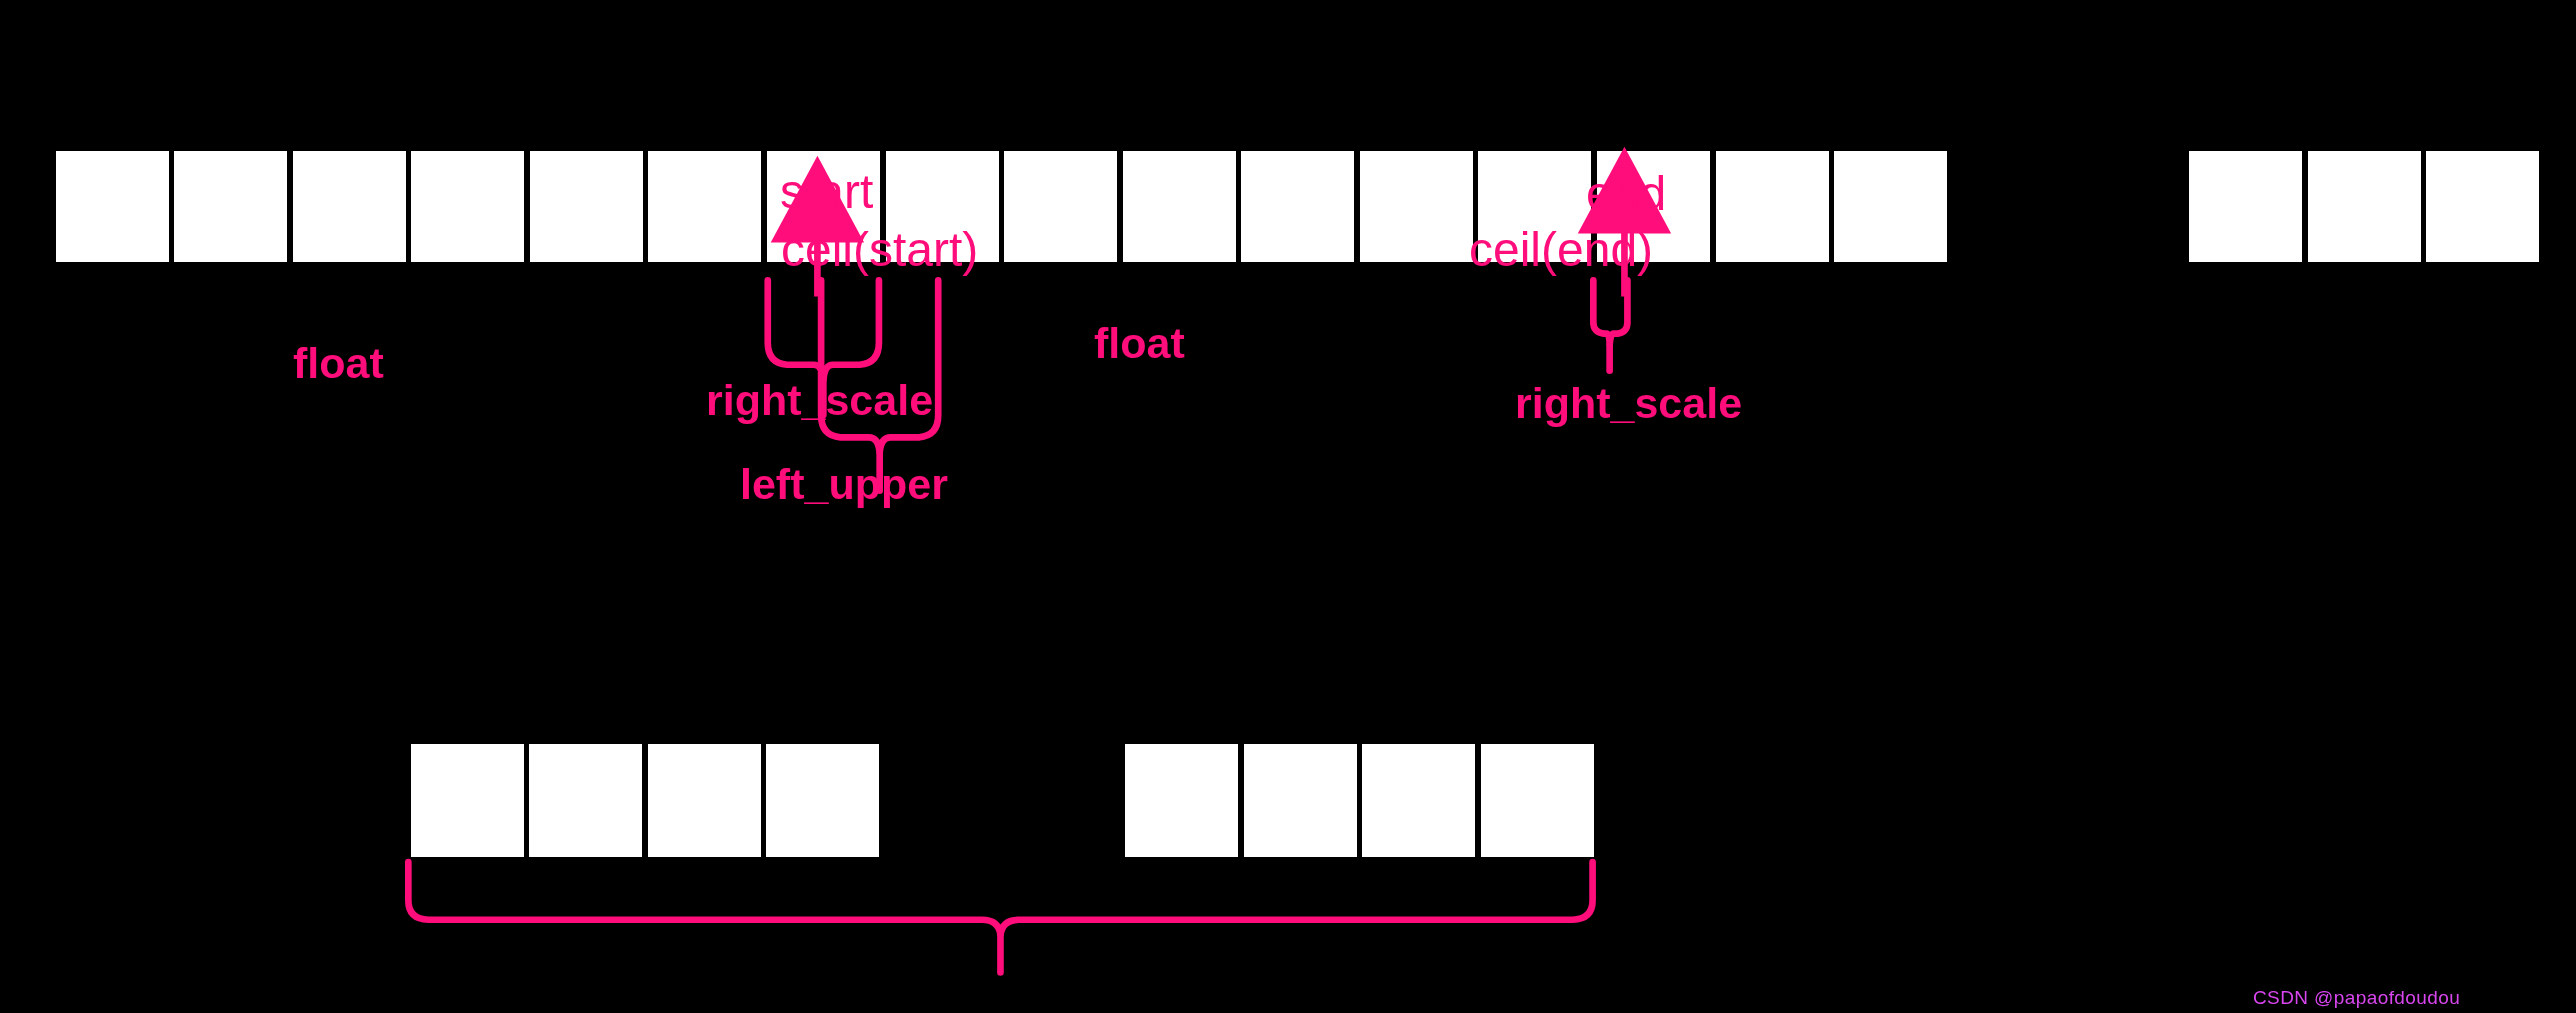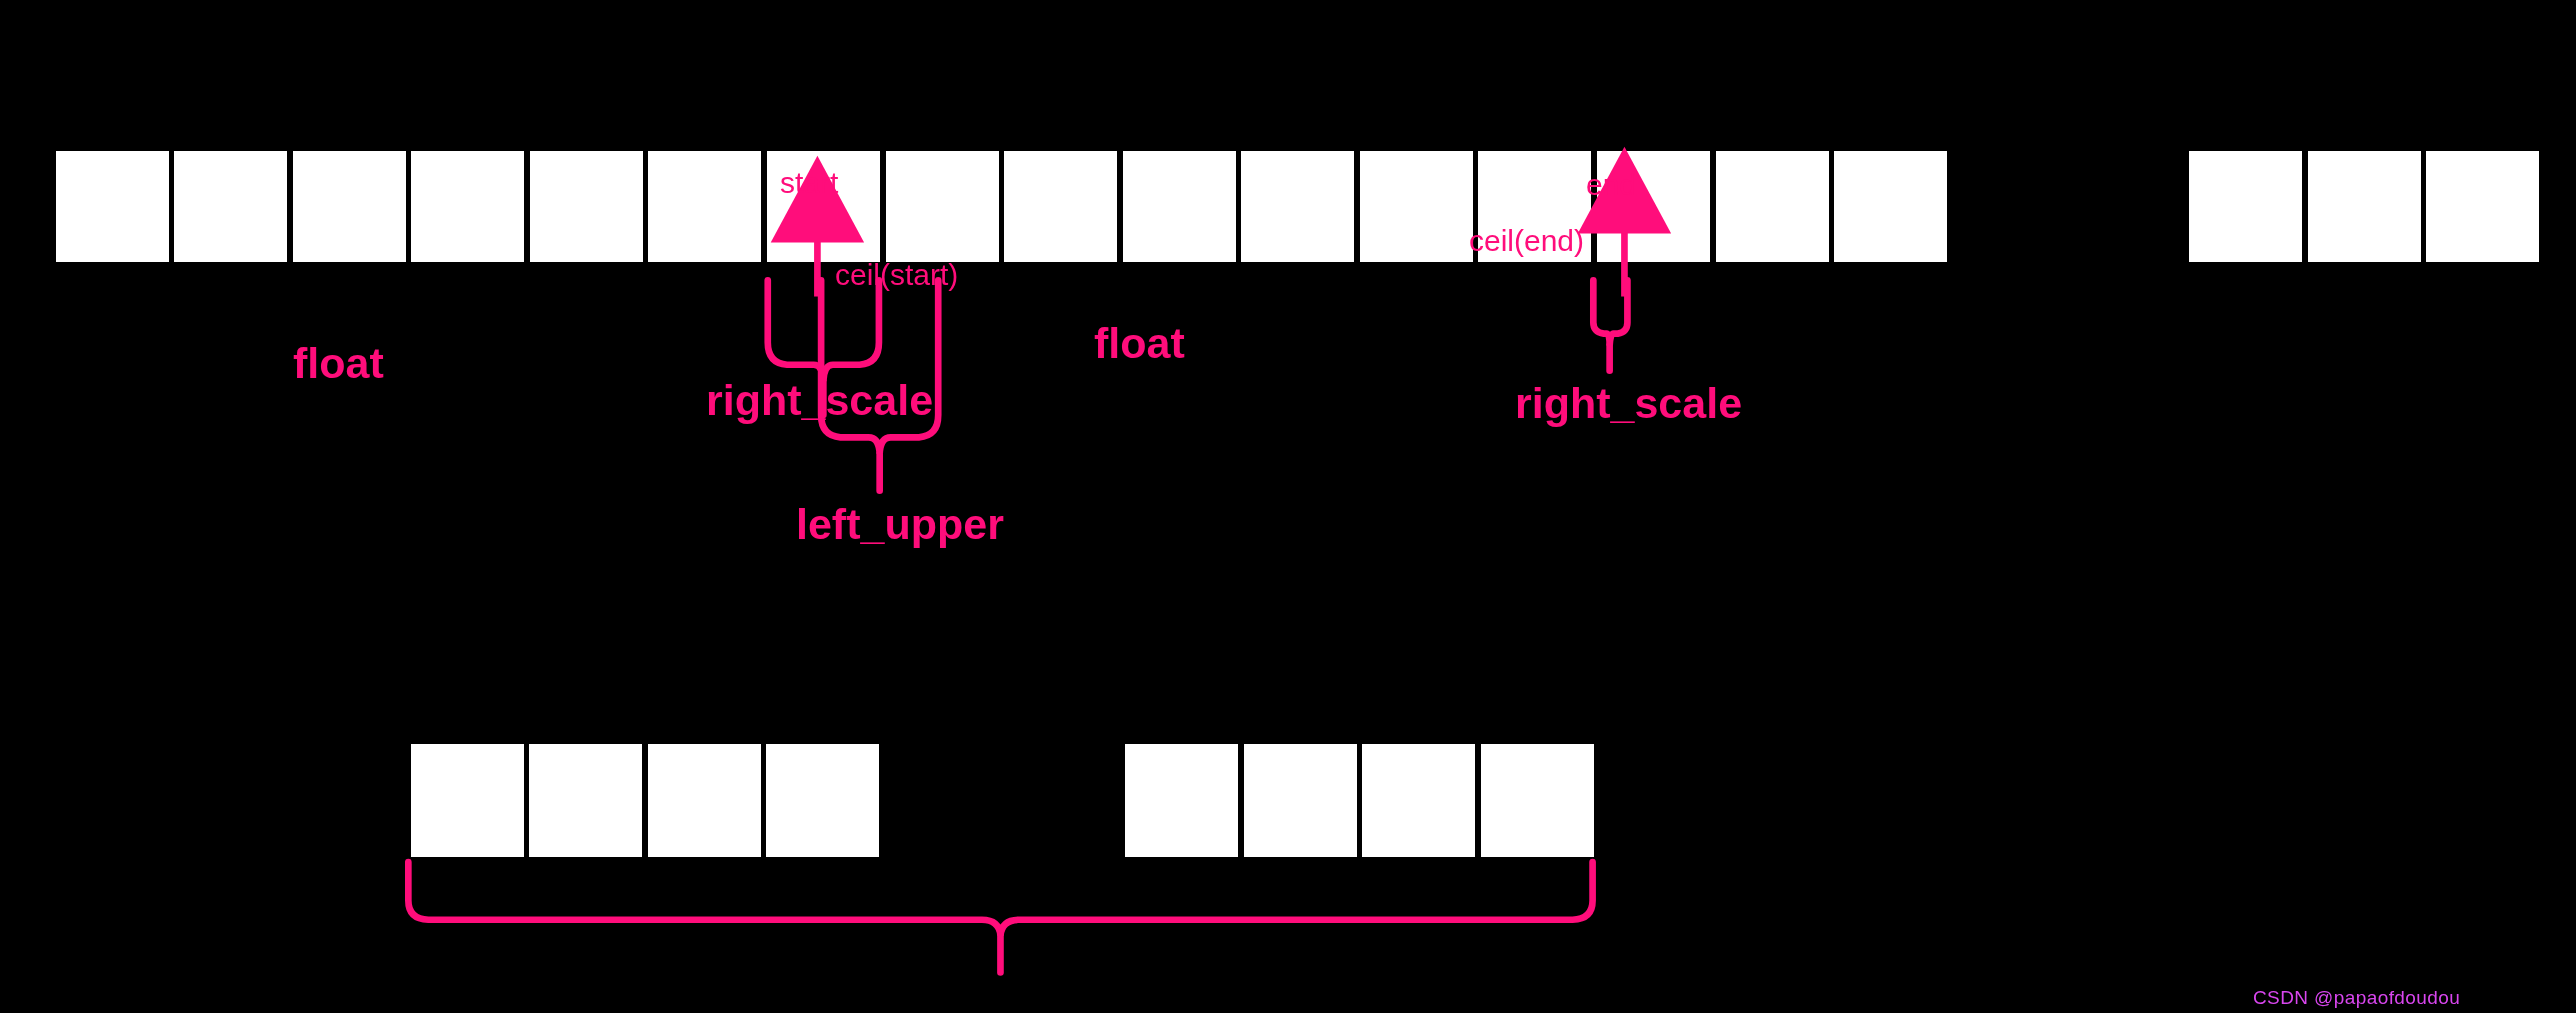--- a/index.html
+++ b/index.html
@@ -6,21 +6,21 @@
   body{
     width:2576px;height:1014px;position:relative;overflow:hidden;
     font-family:"Liberation Sans", sans-serif;
   }
   #stage{position:absolute;inset:0;}
   svg#art{position:absolute;left:0;top:0;width:2576px;height:1014px;display:block;}
 
   .cell{position:absolute;background:#fff;border:3px solid #000;box-sizing:border-box;}
 
   .lbl{position:absolute;white-space:nowrap;color:#FF0D7B;line-height:1;}
-  .lbl.plain{font-size:30px;font-weight:400;}
+  .lbl.plain{font-size:48px;font-weight:400;}
   .lbl.bold{font-size:43px;font-weight:bold;}
 
   .watermark{
     position:absolute;color:#d946ef;font-size:19px;white-space:nowrap;
     font-family:"Liberation Sans", sans-serif;letter-spacing:0.4px;
   }
 </style>
 </head>
 <body>
 
@@ -119,26 +119,26 @@
                Q1348,1241 1350,1262
                Q1352,1241 1375,1241
                L2122,1241
                Q2149,1240 2149,1215
                L2149,1163"></path>
       <path d="M1350,1262 L1350,1312"></path>
     </g>
   </svg>
 
   <div class="lbl plain" style="left:780px;top:168px;">start</div>
-  <div class="lbl plain" style="left:835px;top:226px;margin-top:34px;">ceil(start)</div>
+  <div class="lbl plain" style="left:781px;top:226px;">ceil(start)</div>
   <div class="lbl plain" style="left:1586px;top:170px;">end</div>
   <div class="lbl plain" style="left:1469px;top:226px;">ceil(end)</div>
 
   <div class="lbl bold" style="left:293px;top:342px;">float</div>
   <div class="lbl bold" style="left:1094px;top:322px;">float</div>
 
   <div class="lbl bold" style="left:706px;top:379px;">right_scale</div>
   <div class="lbl bold" style="left:1515px;top:382px;">right_scale</div>
-  <div class="lbl bold" style="left:796px;top:463px;margin-top:40px;">left_upper</div>
+  <div class="lbl bold" style="left:740px;top:463px;">left_upper</div>
 
   <div class="watermark" style="left:2253px;top:987px;">CSDN @papaofdoudou</div>
 </div>
 
 
 </body></html>

